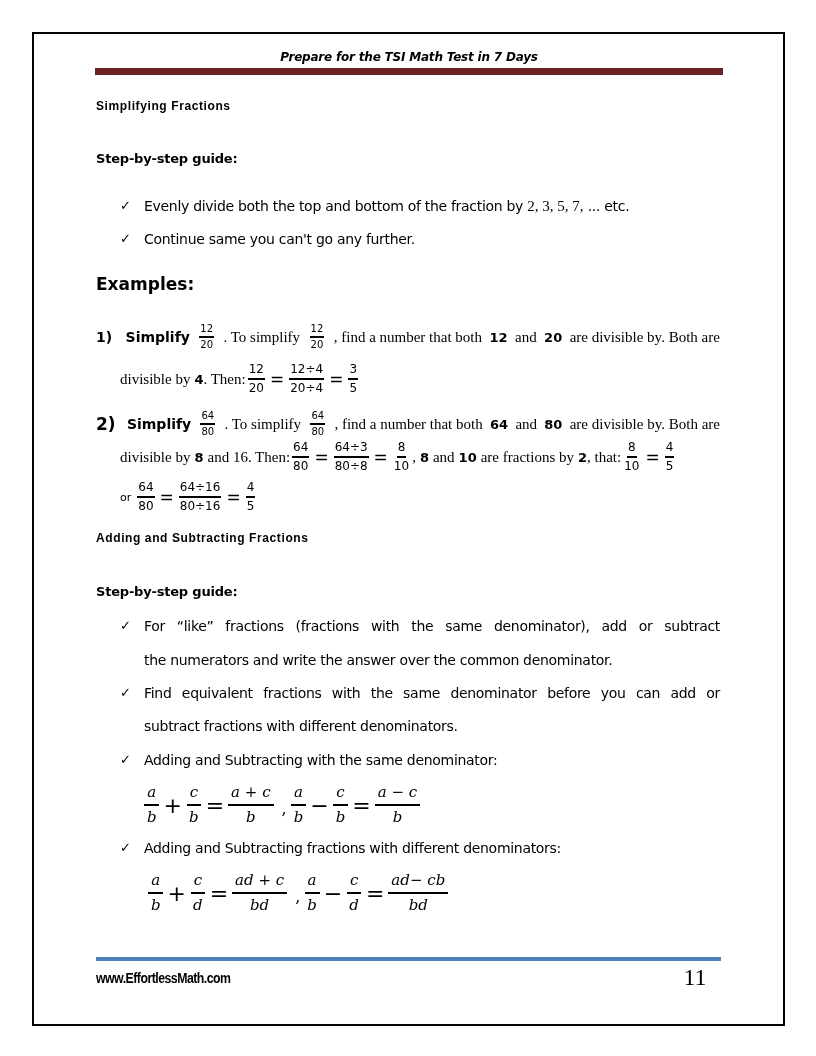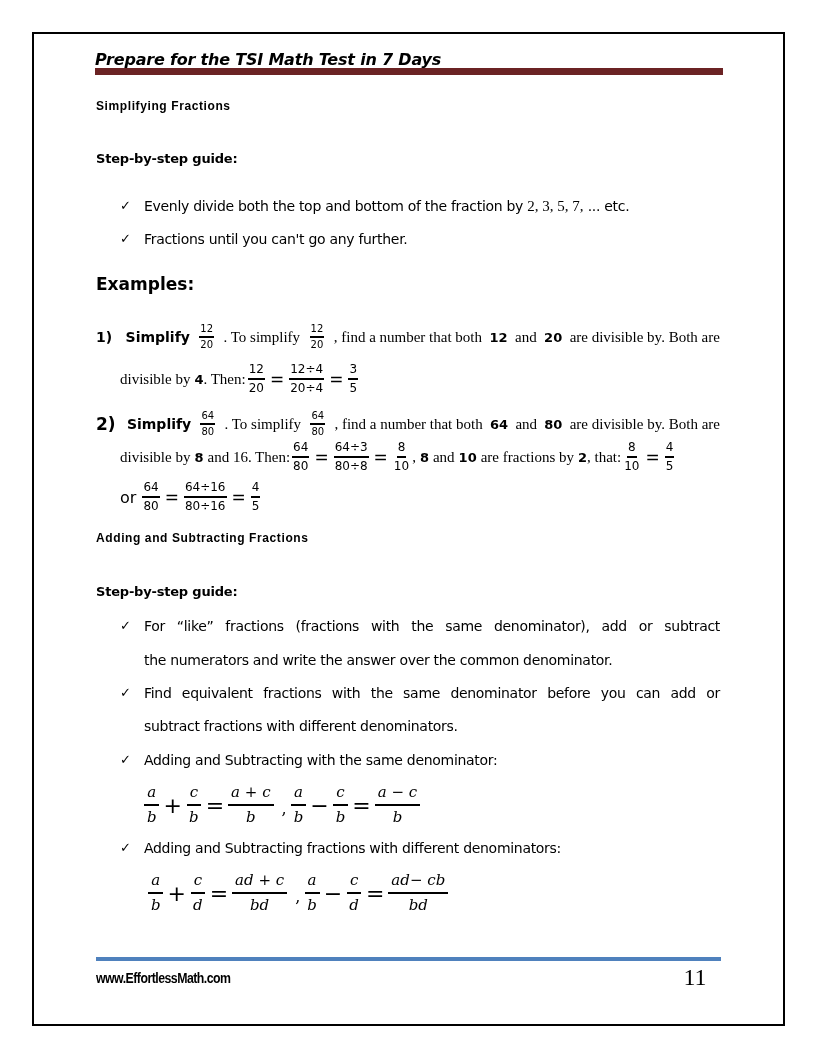--- a/index.html
+++ b/index.html
@@ -2,23 +2,23 @@
 <html><head>
 <meta charset="utf-8">
 <style>
   html, body { margin: 0; padding: 0; background: #ffffff; }
   body { width: 816px; height: 1056px; position: relative; overflow: hidden; color: #000; }
   .page-border {
     position: absolute; left: 32px; top: 32px; width: 749px; height: 990px;
     border: 2px solid #000; box-sizing: content-box;
   }
   .running-header {
-    position: absolute; left: 95px; width: 628px; top: 50px; 
+    position: absolute; left: 95px; width: 628px; top: 50px; text-align: center;
     font-family: "DejaVu Sans", sans-serif; font-style: italic; font-weight: bold;
-    font-size: 16px; letter-spacing: -0.2px;
+    font-size: 12px; letter-spacing: -0.2px;
   }
   .header-bar { position: absolute; left: 95px; top: 68px; width: 628px; height: 7px; background: #6b2324; }
   .footer-bar { position: absolute; left: 96px; top: 957px; width: 625px; height: 4px; background: #4f81bd; }
   .footer-url {
     position: absolute; left: 96px; top: 970px;
     font-family: "Liberation Sans", sans-serif; font-weight: bold; font-size: 14px;
     letter-spacing: -0.6px; transform: scaleX(0.88); transform-origin: left;
   }
   .page-number {
     position: absolute; left: 680px; top: 964px; width: 30px; text-align: center;
@@ -79,21 +79,21 @@
 <div class="bullet" style="top:198px">
   <span class="check">✓</span>
   <span class="btext">
     <span>Evenly divide both the top and bottom of the fraction by</span>
     <span class="serif">2, 3, 5, 7,</span>
     <span>... etc.</span>
   </span>
 </div>
 <div class="bullet" style="top:231px">
   <span class="check">✓</span>
-  <span class="btext">Fractions until you can't go any further.</span>
+  <span class="btext">Continue same you can't go any further.</span>
 </div>
 
 <div class="examples-title" style="top:274px">Examples:</div>
 
 <div class="line justify" style="left:96px; top:323px; width:624px;">
   <span class="marker">1)</span>
   <span class="bold-word" style="margin-left:6px">Simplify</span>
   <span class="frac">
       <span class="n">12</span>
       <span class="d">20</span>
@@ -176,21 +176,21 @@
       <span class="n">8</span>
       <span class="d">10</span>
     </span>
   <span class="eq">=</span>
   <span class="frac lg">
       <span class="n">4</span>
       <span class="d">5</span>
     </span>
 </div>
 <div class="line" style="left:120px; top:480px;">
-  <span class="bold-word" style="font-weight:normal; font-size:16px; margin-right:4px">or</span>
+  <span class="bold-word" style="font-weight:normal; font-size:11px; margin-right:4px">or</span>
   <span class="frac lg">
       <span class="n">64</span>
       <span class="d">80</span>
     </span>
   <span class="eq">=</span>
   <span class="frac lg">
       <span class="n">64÷16</span>
       <span class="d">80÷16</span>
     </span>
   <span class="eq">=</span>

